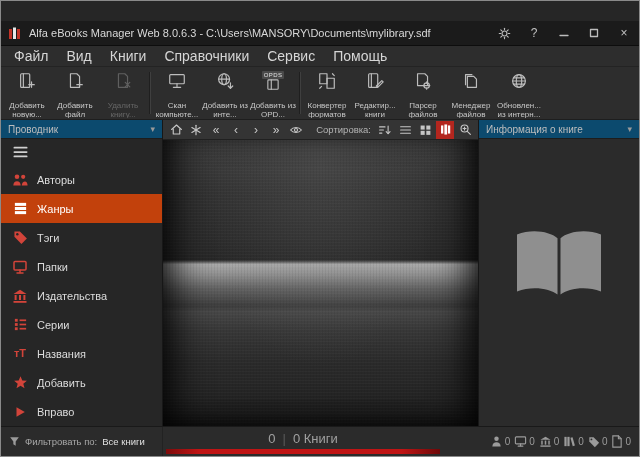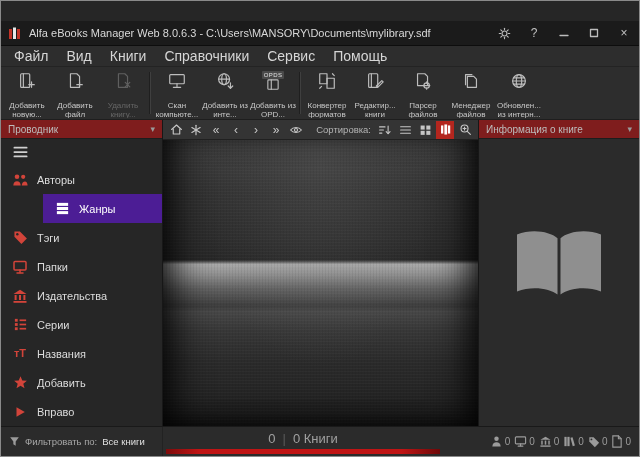--- a/index.html
+++ b/index.html
@@ -26,26 +26,26 @@
   .tb-label { font-size:8px; line-height:9px; color:#c8c8c8; text-align:center; height:19px; overflow:hidden; width:47px; }
   .tb-sep { width:2px; margin:4px 2px; border-left:1px solid #1f1f1f; border-right:1px solid #3f3f3f; }
   .ico { stroke:#bdbdbd; fill:none; stroke-width:1.3; stroke-linecap:round; stroke-linejoin:round; }
   .opds { font-size:6px; line-height:8px; background:#4a4a4a; color:#e2e2e2; padding:0 2px; border-radius:1px; letter-spacing:.4px; }
 
   
   .main { flex:1; display:flex; min-height:0; }
 
   
   .sidebar { width:162px; background:#262626; border-right:1px solid #171717; display:flex; flex-direction:column; }
-  .panel-header { height:19px; background:#7f1d1d; border-bottom:1px solid #1d1d1d; display:flex; align-items:center; padding:0 7px; font-size:10px; color:#bdbdbd; flex:0 0 auto; }
+  .panel-header { height:19px; background:#0c4a6e; border-bottom:1px solid #1d1d1d; display:flex; align-items:center; padding:0 7px; font-size:10px; color:#bdbdbd; flex:0 0 auto; }
   .panel-header .caret { margin-left:auto; font-size:9px; color:#9a9a9a; }
   .hamburger { height:27px; display:flex; align-items:center; padding-left:11px; }
   .nav-list { flex:1;text-align:right; }
   .nav-item { height:29px; display:flex; align-items:center; padding-left:11px; gap:9px; }
-  .nav-item.selected { background:#4c1d95;margin-left:42px; }
+  .nav-item.selected { background:#c2410c; }
   .nav-label { font-size:11px; color:#dcdcdc; }
   .nav-item.selected .nav-label { color:#fff; }
   .s-ico-wrap { width:16px; height:16px; display:flex; align-items:center; justify-content:center; }
   .s-fill { fill:#d2443a; }
   .s-stroke { fill:none; stroke:#d2443a; stroke-width:1.5; stroke-linecap:round; }
   .s-hole { fill:#262626; }
   .nav-item.selected .s-fill { fill:#ffffff; }
   .titles-glyph { font-size:11px; font-weight:bold; color:#d2443a; line-height:1; }
 
   

